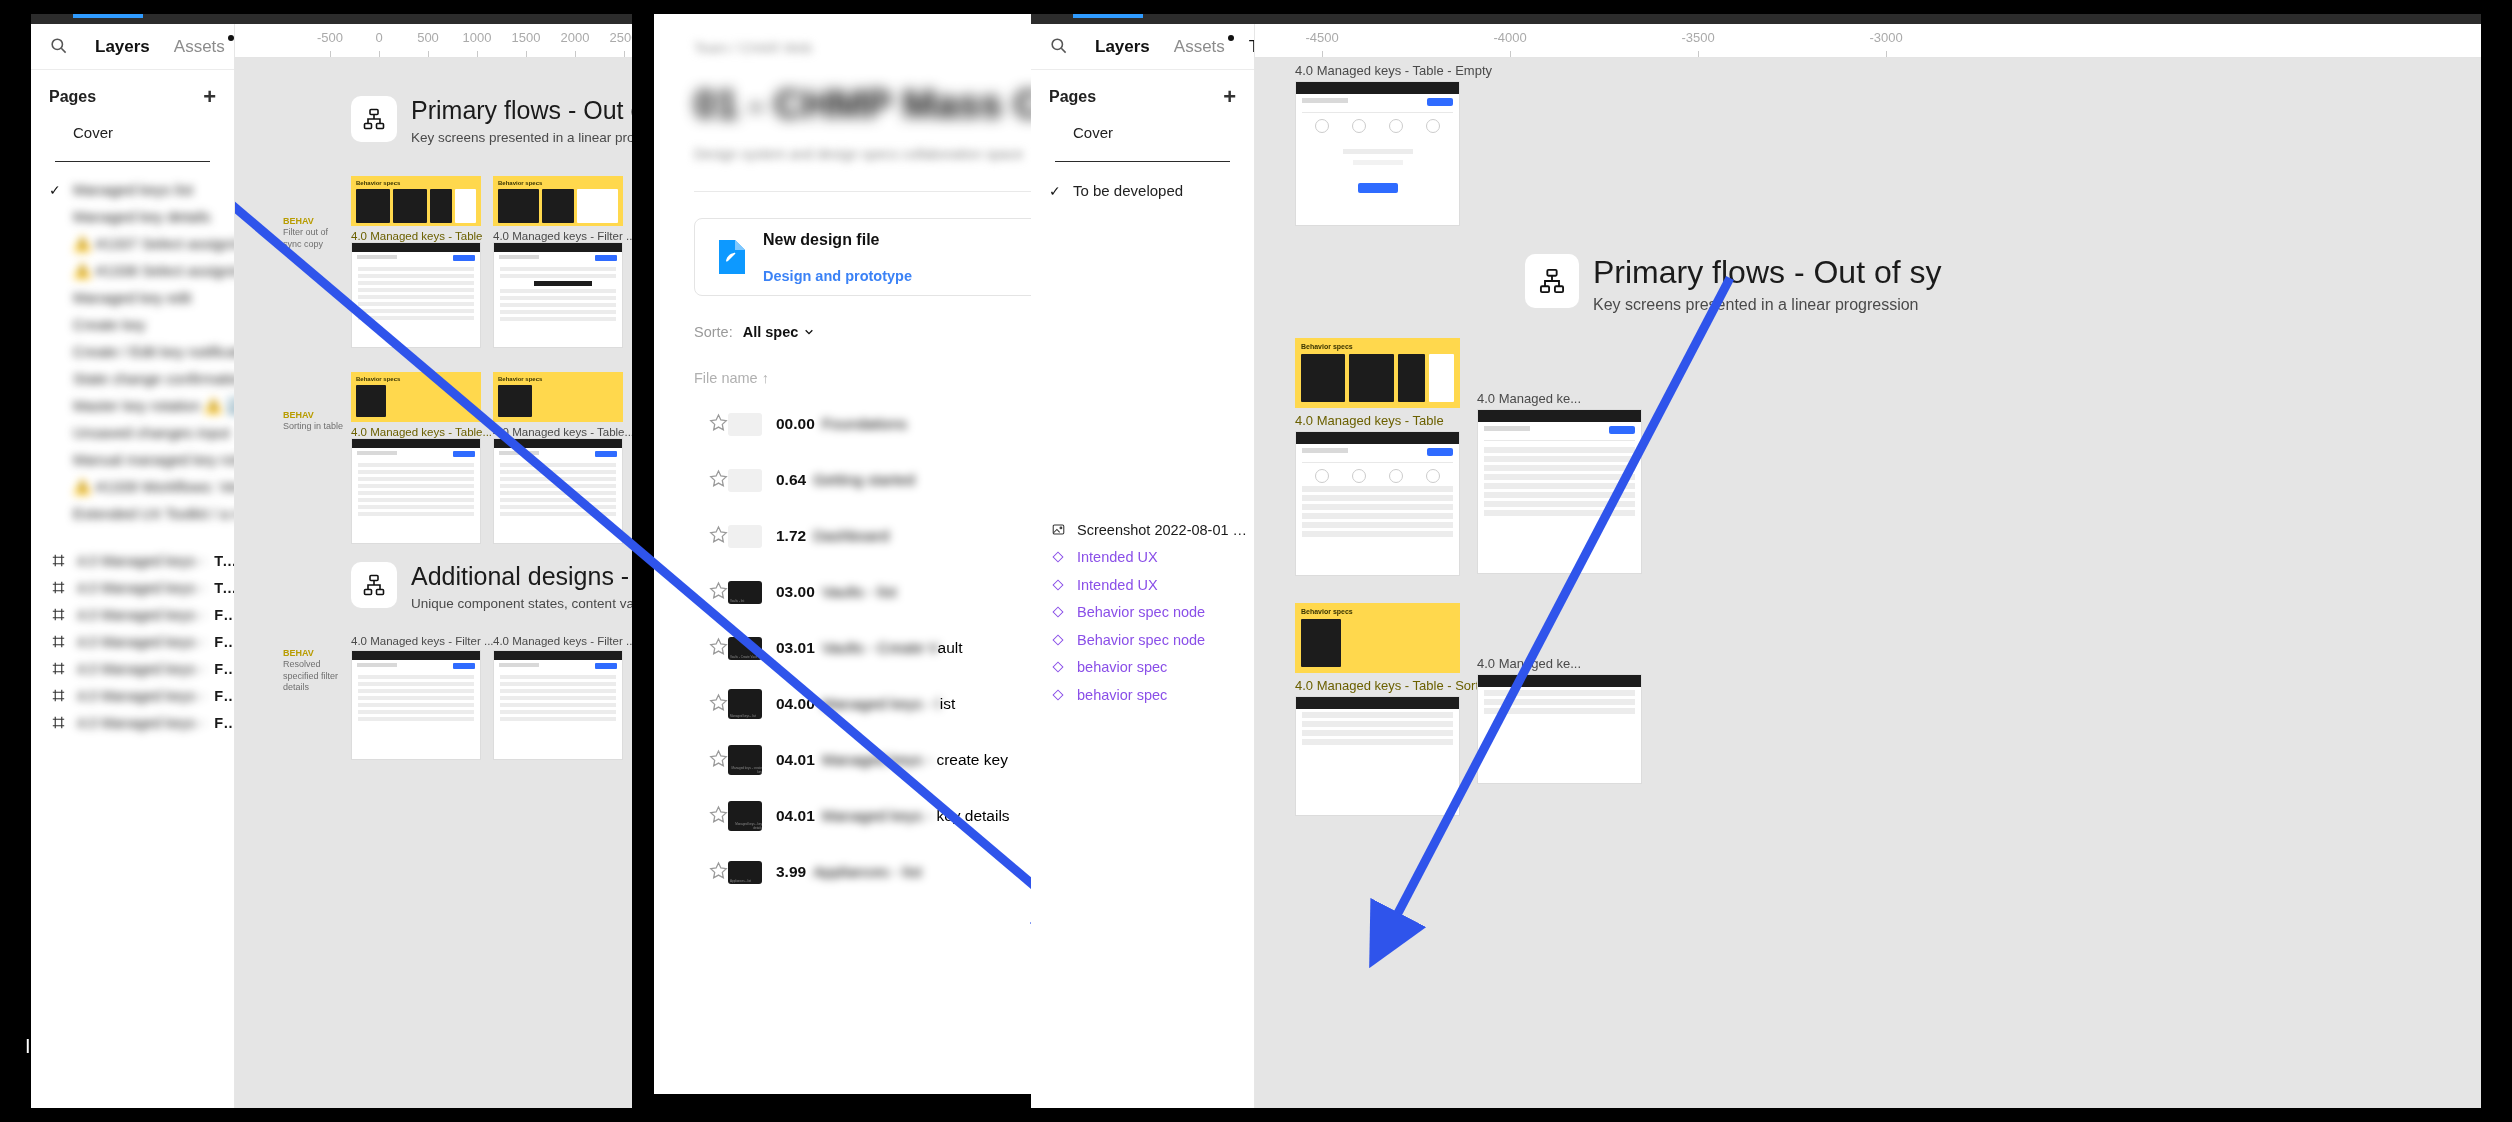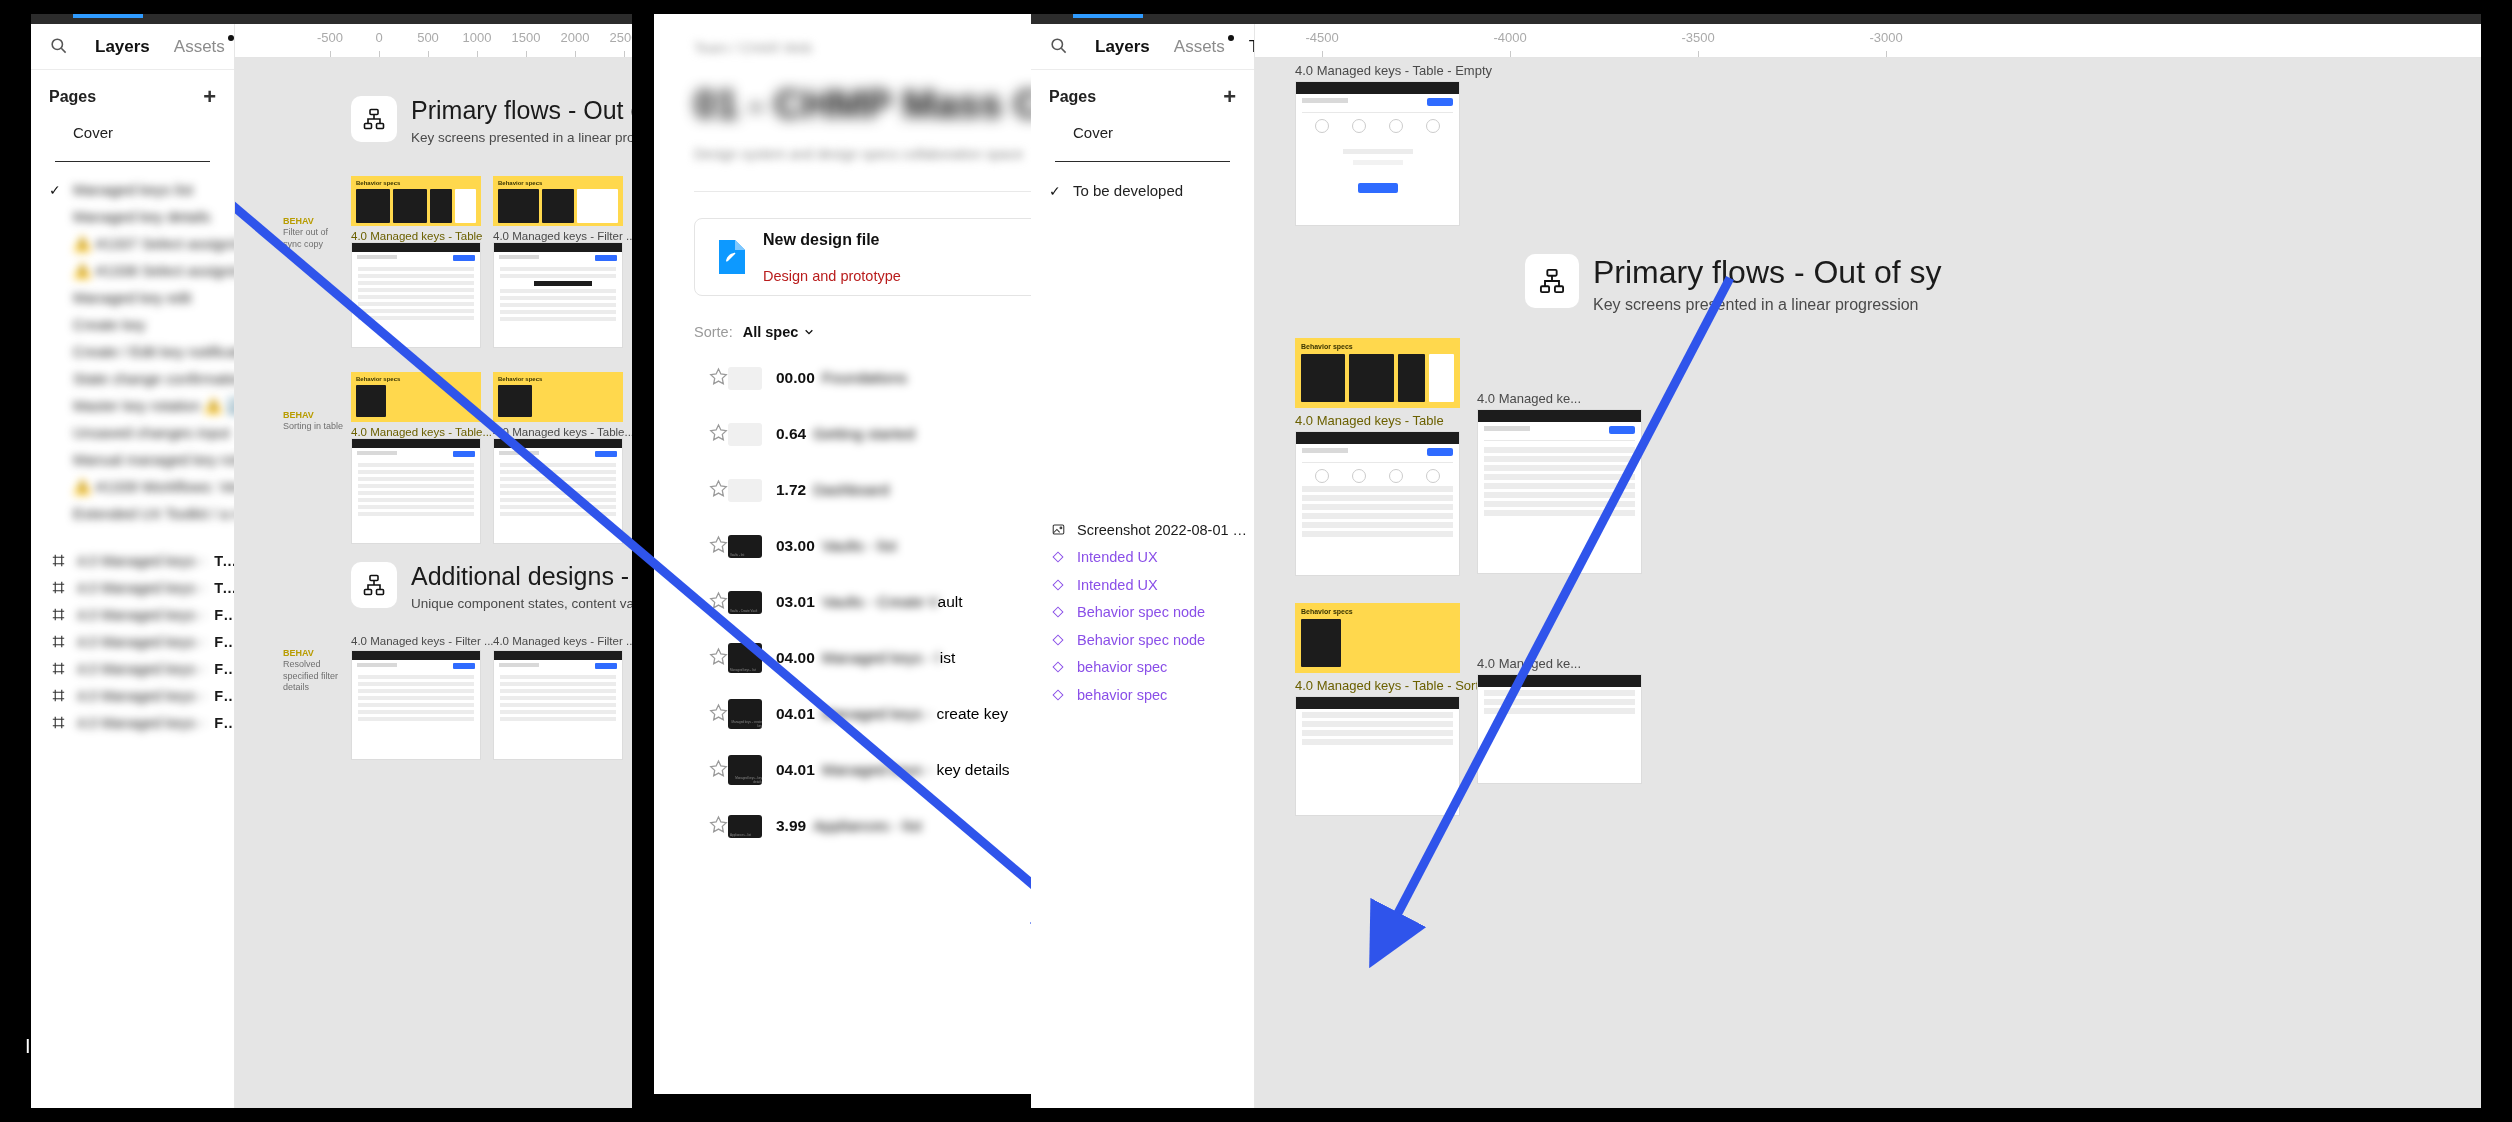--- a/index.html
+++ b/index.html
@@ -111,21 +111,21 @@
   .fb-sub { margin-top: 16px; font-size: 14px; color: #8b8b8b; line-height: 1.6; }
   .fb-rule { height: 1px; background: #e9e9e9; margin: 26px 40px 0 40px; }
   .fb-sect-title { padding: 26px 40px 0 40px; font-size: 21px; font-weight: bold; color: #111; }
   .newfile {
     margin: 26px 40px 0 40px; height: 78px; border: 1px solid #e4e4e4; border-radius: 8px;
     display: flex; align-items: center; padding: 0 22px; gap: 18px;
   }
   .newfile .fi { width: 28px; height: 34px; flex: 0 0 28px; }
   .newfile .nt { flex: 1; }
   .newfile .nt .a { font-size: 16px; font-weight: bold; color: #111; }
-  .newfile .nt .b { font-size: 14.5px; color: #b91c1c; margin-top: 19px; }
+  .newfile .nt .b { font-size: 14.5px; color: #3b82f6; margin-top: 19px; font-weight: bold; }
   .newfile .pl { font-size: 26px; color: #222; font-weight: 300; }
   .filterrow { padding: 28px 40px 0 40px; display: flex; align-items: center; gap: 10px; font-size: 14.5px; }
   .filterrow .lab { color: #9a9a9a; }
   .filterrow .val { color: #111; font-weight: bold; display: flex; align-items: center; gap: 6px; }
   .colhdr { padding: 30px 40px 0 40px; font-size: 14.5px; color: #b0b0b0; }
   .frow {
     display: flex; align-items: center; gap: 0; height: 56px; padding: 0 40px; font-size: 15.5px;
   }
   .frow .star { width: 34px; flex: 0 0 34px; }
   .frow .th { width: 34px; height: 23px; border-radius: 3px; background: #f0f0f0; flex: 0 0 34px; margin-right: 14px; position: relative; overflow: hidden; }
@@ -554,20 +554,21 @@
     <div class="filterrow">
       <span class="lab">Sorte:</span>
       <span class="val">
         <span>All spec</span>
         <svg class="caret" viewBox="0 0 12 12">
           <path d="M2 4 L6 8 L10 4" stroke="#111" stroke-width="1.6" fill="none"></path>
         </svg>
       </span>
     </div>
 
+    <div class="colhdr">File name ↑</div>
 
     <div id="fileRows" style="margin-top:10px;text-align:right;">
         <div class="frow">
           <span class="star"><svg viewBox="0 0 24 24" width="19" height="19" fill="none" stroke="#9a9a9a" stroke-width="1.6">
               <path d="M12 2.5 l3 6.3 6.8.9 -5 4.7 1.3 6.8 -6.1-3.4 -6.1 3.4 1.3-6.8 -5-4.7 6.8-.9z"></path>
             </svg></span>
           <span class="th"></span>
           <span class="num">00.00</span>
           <span class="blur" style="white-space: nowrap;">Foundations</span>
         </div>

